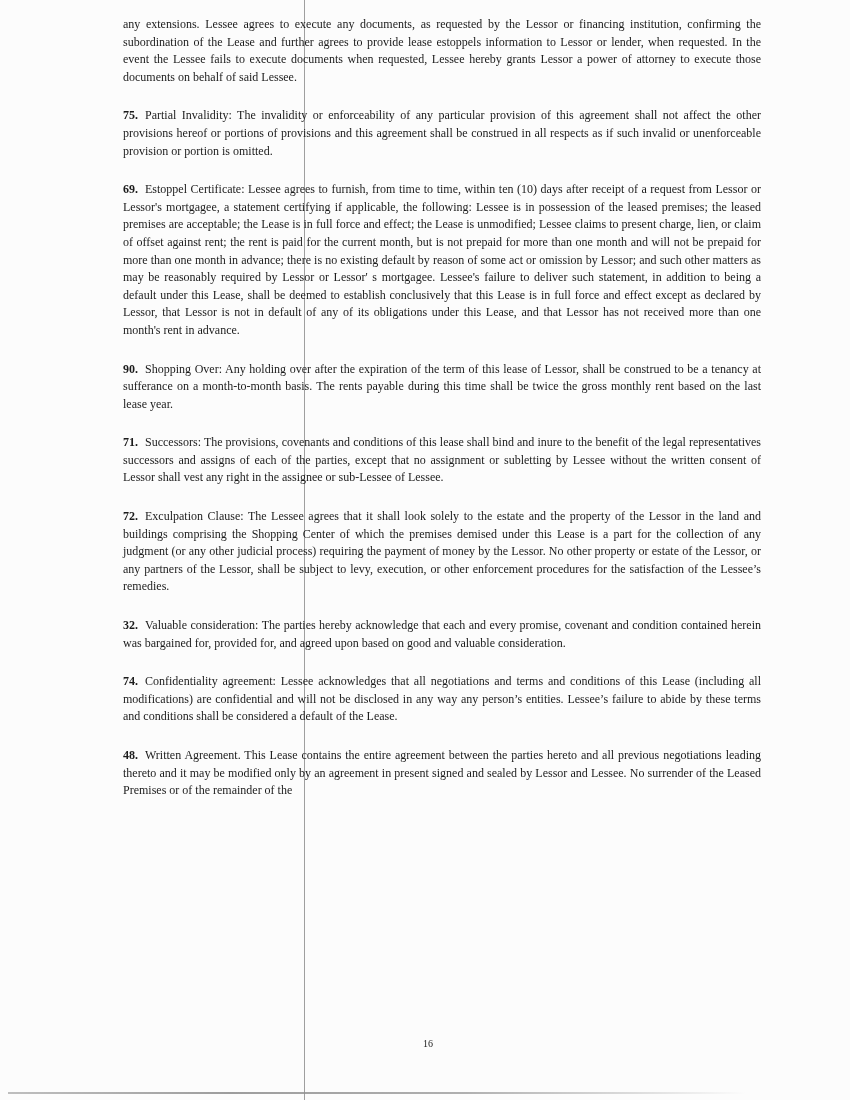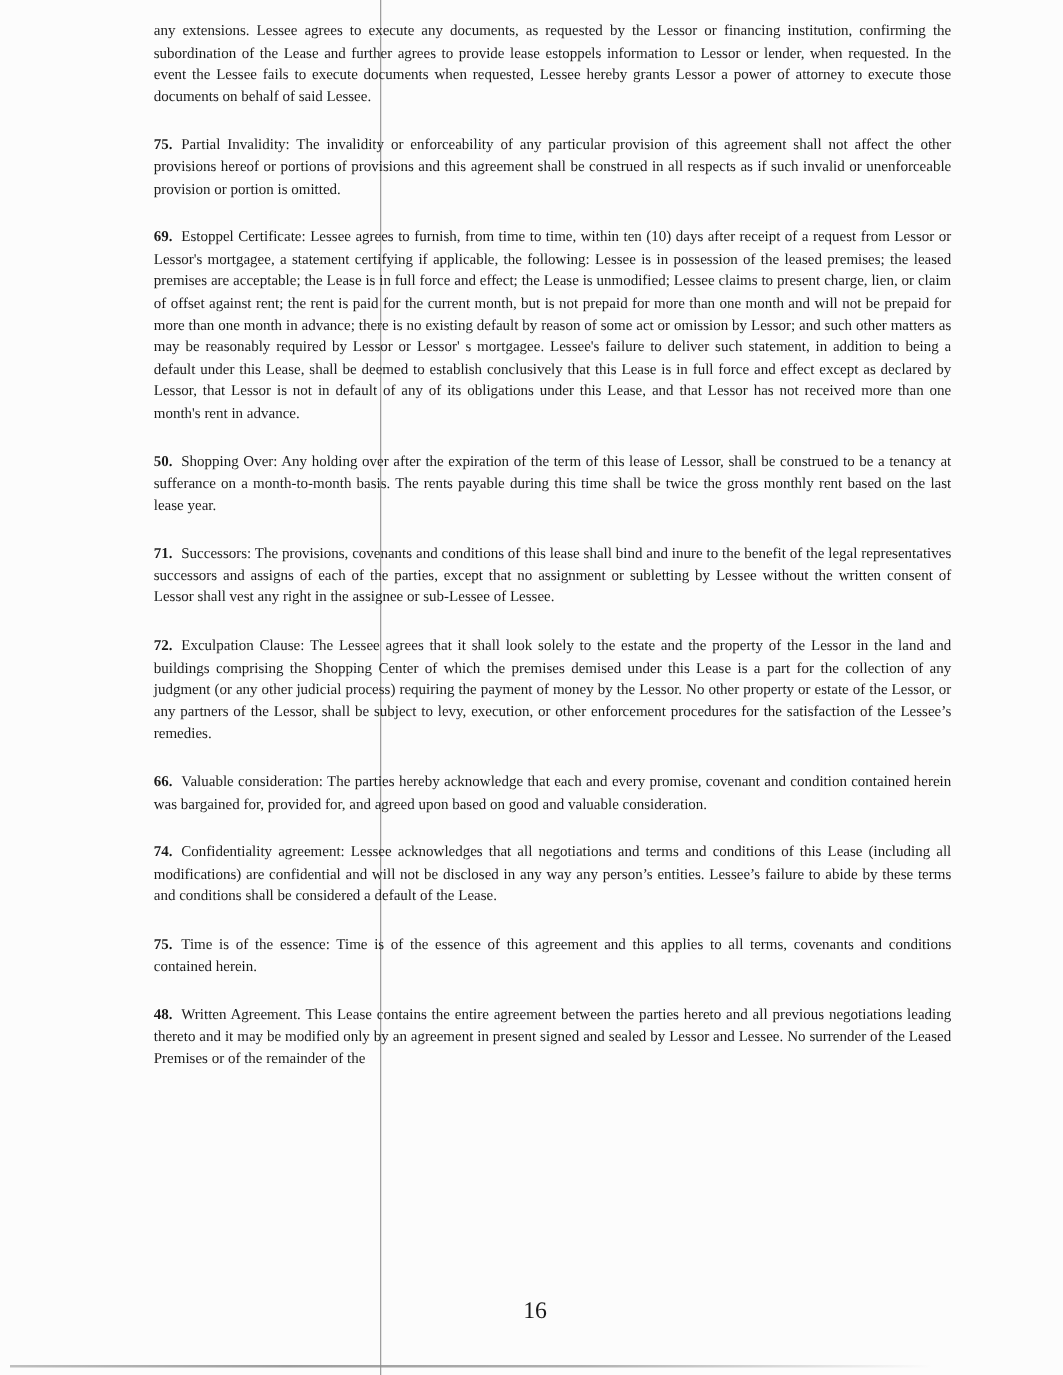--- a/index.html
+++ b/index.html
@@ -56,50 +56,49 @@
       rgba(150,150,150,0.75) 62%,
       rgba(160,160,160,0.35) 85%,
       rgba(170,170,170,0) 100%);
   }
   .page-number {
     position: absolute;
     left: 123px;
     top: 1038px;
     width: 610px;
     text-align: center;
-    font-size: 19px;
+    font-size: 10px;
   }
 </style>
 </head>
 <body>
 
 <div class="page">
 
   <div class="fold-line"></div>
 
   <div class="textblock">
 
     <p class="para"><span>any extensions.  Lessee agrees to execute any documents, as requested by the Lessor or financing institution, confirming the subordination of the Lease and further agrees to provide lease estoppels information to Lessor or lender, when requested.  In the event the Lessee fails to execute documents when requested, Lessee hereby grants Lessor a power of attorney to execute those documents on behalf of said Lessee.</span></p>
 
     <p class="para"><span class="clause-num">75.</span><span class="clause-title">Partial Invalidity:</span> <span>The invalidity or enforceability of any particular provision of this agreement shall not affect the other provisions hereof or portions of provisions and this agreement shall be construed in all respects as if such invalid or unenforceable provision or portion is omitted.</span></p>
 
 
     <p class="para"><span class="clause-num">69.</span><span class="clause-title">Estoppel Certificate:</span> <span>Lessee agrees to furnish, from time to time, within ten (10) days after receipt of a request from Lessor or Lessor's mortgagee, a statement certifying if applicable, the following: Lessee is in possession of the leased premises; the leased premises are acceptable; the Lease is in full force and effect; the Lease is unmodified; Lessee claims to present charge, lien, or claim of offset against rent; the rent is paid for the current month, but is not prepaid for more than one month and will not be prepaid for more than one month in advance; there is no existing default by reason of some act or omission by Lessor; and such other matters as may be reasonably required by Lessor or Lessor' s mortgagee.  Lessee's failure to deliver such statement, in addition to being a default under this Lease, shall be deemed to establish conclusively that this Lease is in full force and effect except as declared by Lessor, that Lessor is not in default of any of its obligations under this Lease, and that Lessor has not received more than one month's rent in advance.</span></p>
 
-    <p class="para"><span class="clause-num">50.</span><span class="clause-title">Shopping Over:</span> <span>Any holding over after the expiration of the term of this lease of Lessor, shall be construed to be a tenancy at sufferance on a month-to-month basis. The rents payable during this time shall be twice the gross monthly rent based on the last lease year.</span></p>
+    <p class="para"><span class="clause-num">90.</span><span class="clause-title">Shopping Over:</span> <span>Any holding over after the expiration of the term of this lease of Lessor, shall be construed to be a tenancy at sufferance on a month-to-month basis. The rents payable during this time shall be twice the gross monthly rent based on the last lease year.</span></p>
 
     <p class="para"><span class="clause-num">71.</span><span class="clause-title">Successors:</span> <span>The provisions, covenants and conditions of this lease shall bind and inure to the benefit of the legal representatives successors and assigns of each of the parties, except that no assignment or subletting by Lessee without the written consent of Lessor shall vest any right in the assignee or sub-Lessee of Lessee.</span></p>
 
     <p class="para"><span class="clause-num">72.</span><span class="clause-title">Exculpation Clause:</span> <span>The Lessee agrees that it shall look solely to the estate and the property of the Lessor in the land and buildings comprising the Shopping Center of which the premises demised under this Lease is a part for the collection of any judgment (or any other judicial process) requiring the payment of money by the Lessor.  No other property or estate of the Lessor, or any partners of the Lessor, shall be subject to levy, execution, or other enforcement procedures for the satisfaction of the Lessee’s remedies.</span></p>
 
-    <p class="para"><span class="clause-num">66.</span><span class="clause-title">Valuable consideration:</span> <span>The parties hereby acknowledge that each and every promise, covenant and condition contained herein was bargained for, provided for, and agreed upon based on good and valuable consideration.</span></p>
+    <p class="para"><span class="clause-num">32.</span><span class="clause-title">Valuable consideration:</span> <span>The parties hereby acknowledge that each and every promise, covenant and condition contained herein was bargained for, provided for, and agreed upon based on good and valuable consideration.</span></p>
 
     <p class="para"><span class="clause-num">74.</span><span class="clause-title">Confidentiality agreement:</span> <span>Lessee acknowledges that all negotiations and terms and conditions of this Lease (including all modifications) are confidential and will not be disclosed in any way any person’s entities.  Lessee’s failure to abide by these terms and conditions shall be considered a default of the Lease.</span></p>
 
-    <p class="para"><span class="clause-num">75.</span><span class="clause-title">Time is of the essence:</span> <span>Time is of the essence of this agreement and this applies to all terms, covenants and conditions contained herein.</span></p>
 
     <p class="para"><span class="clause-num">48.</span><span class="clause-title">Written Agreement.</span> <span>This Lease contains the entire agreement between the parties hereto and all previous negotiations leading thereto and it may be modified only by an agreement in present signed and sealed by Lessor and Lessee.  No surrender of the Leased Premises or of the remainder of the</span></p>
 
   </div>
 
   <div class="page-number">16</div>
 
   <div class="page-edge-line"></div>
 
 </div>

